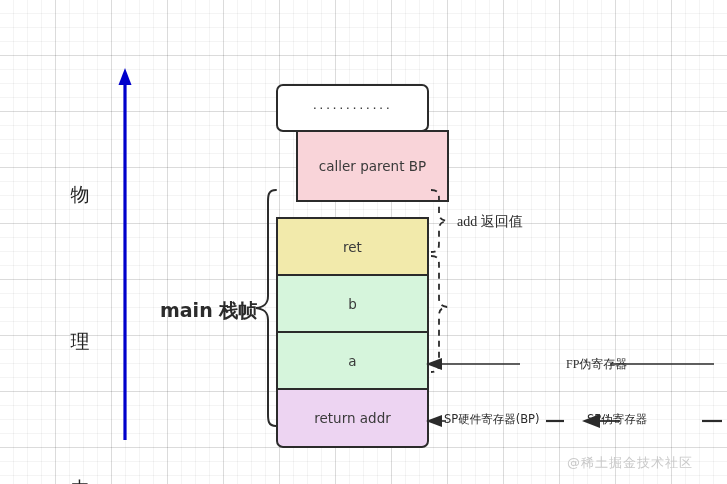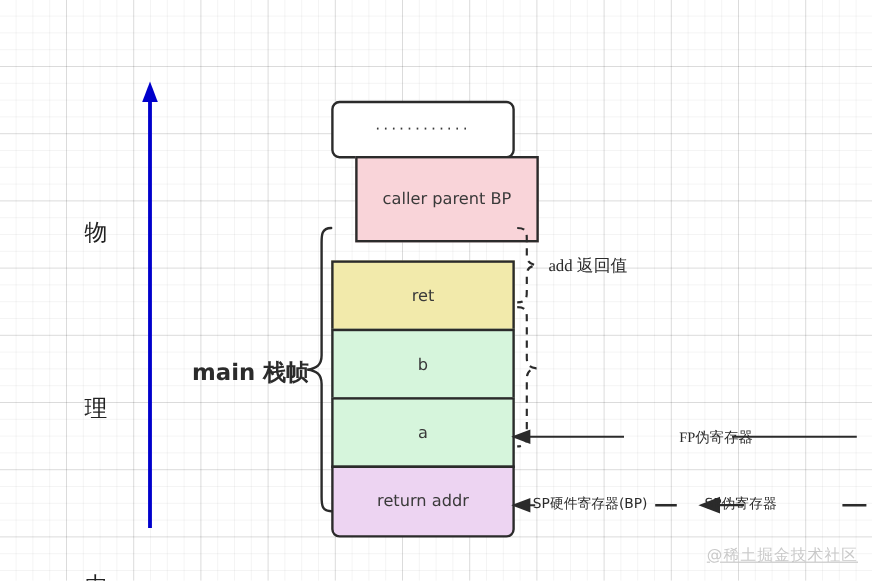--- a/index.html
+++ b/index.html
@@ -164,27 +164,26 @@
     top: 412px;
     font-size: 11.5px;
     color: #2b2b2b;
     white-space: nowrap;
     font-family: "DejaVu Sans", "Liberation Sans", sans-serif;
   }
 
   
   #watermark {
     position: absolute;
-    right: 12px;
+    right: 34px;
     bottom: 12px;
     font-size: 13px;
     color: #c9c9c9;
     letter-spacing: 1px;
     font-family: "DejaVu Sans", "Liberation Sans", sans-serif;
-    text-decoration: underline;
   }
 </style>
 </head>
 <body>
 
 <div id="canvas">
 
   <div id="growth-label">
     <span>物</span>
     <span>理</span>

